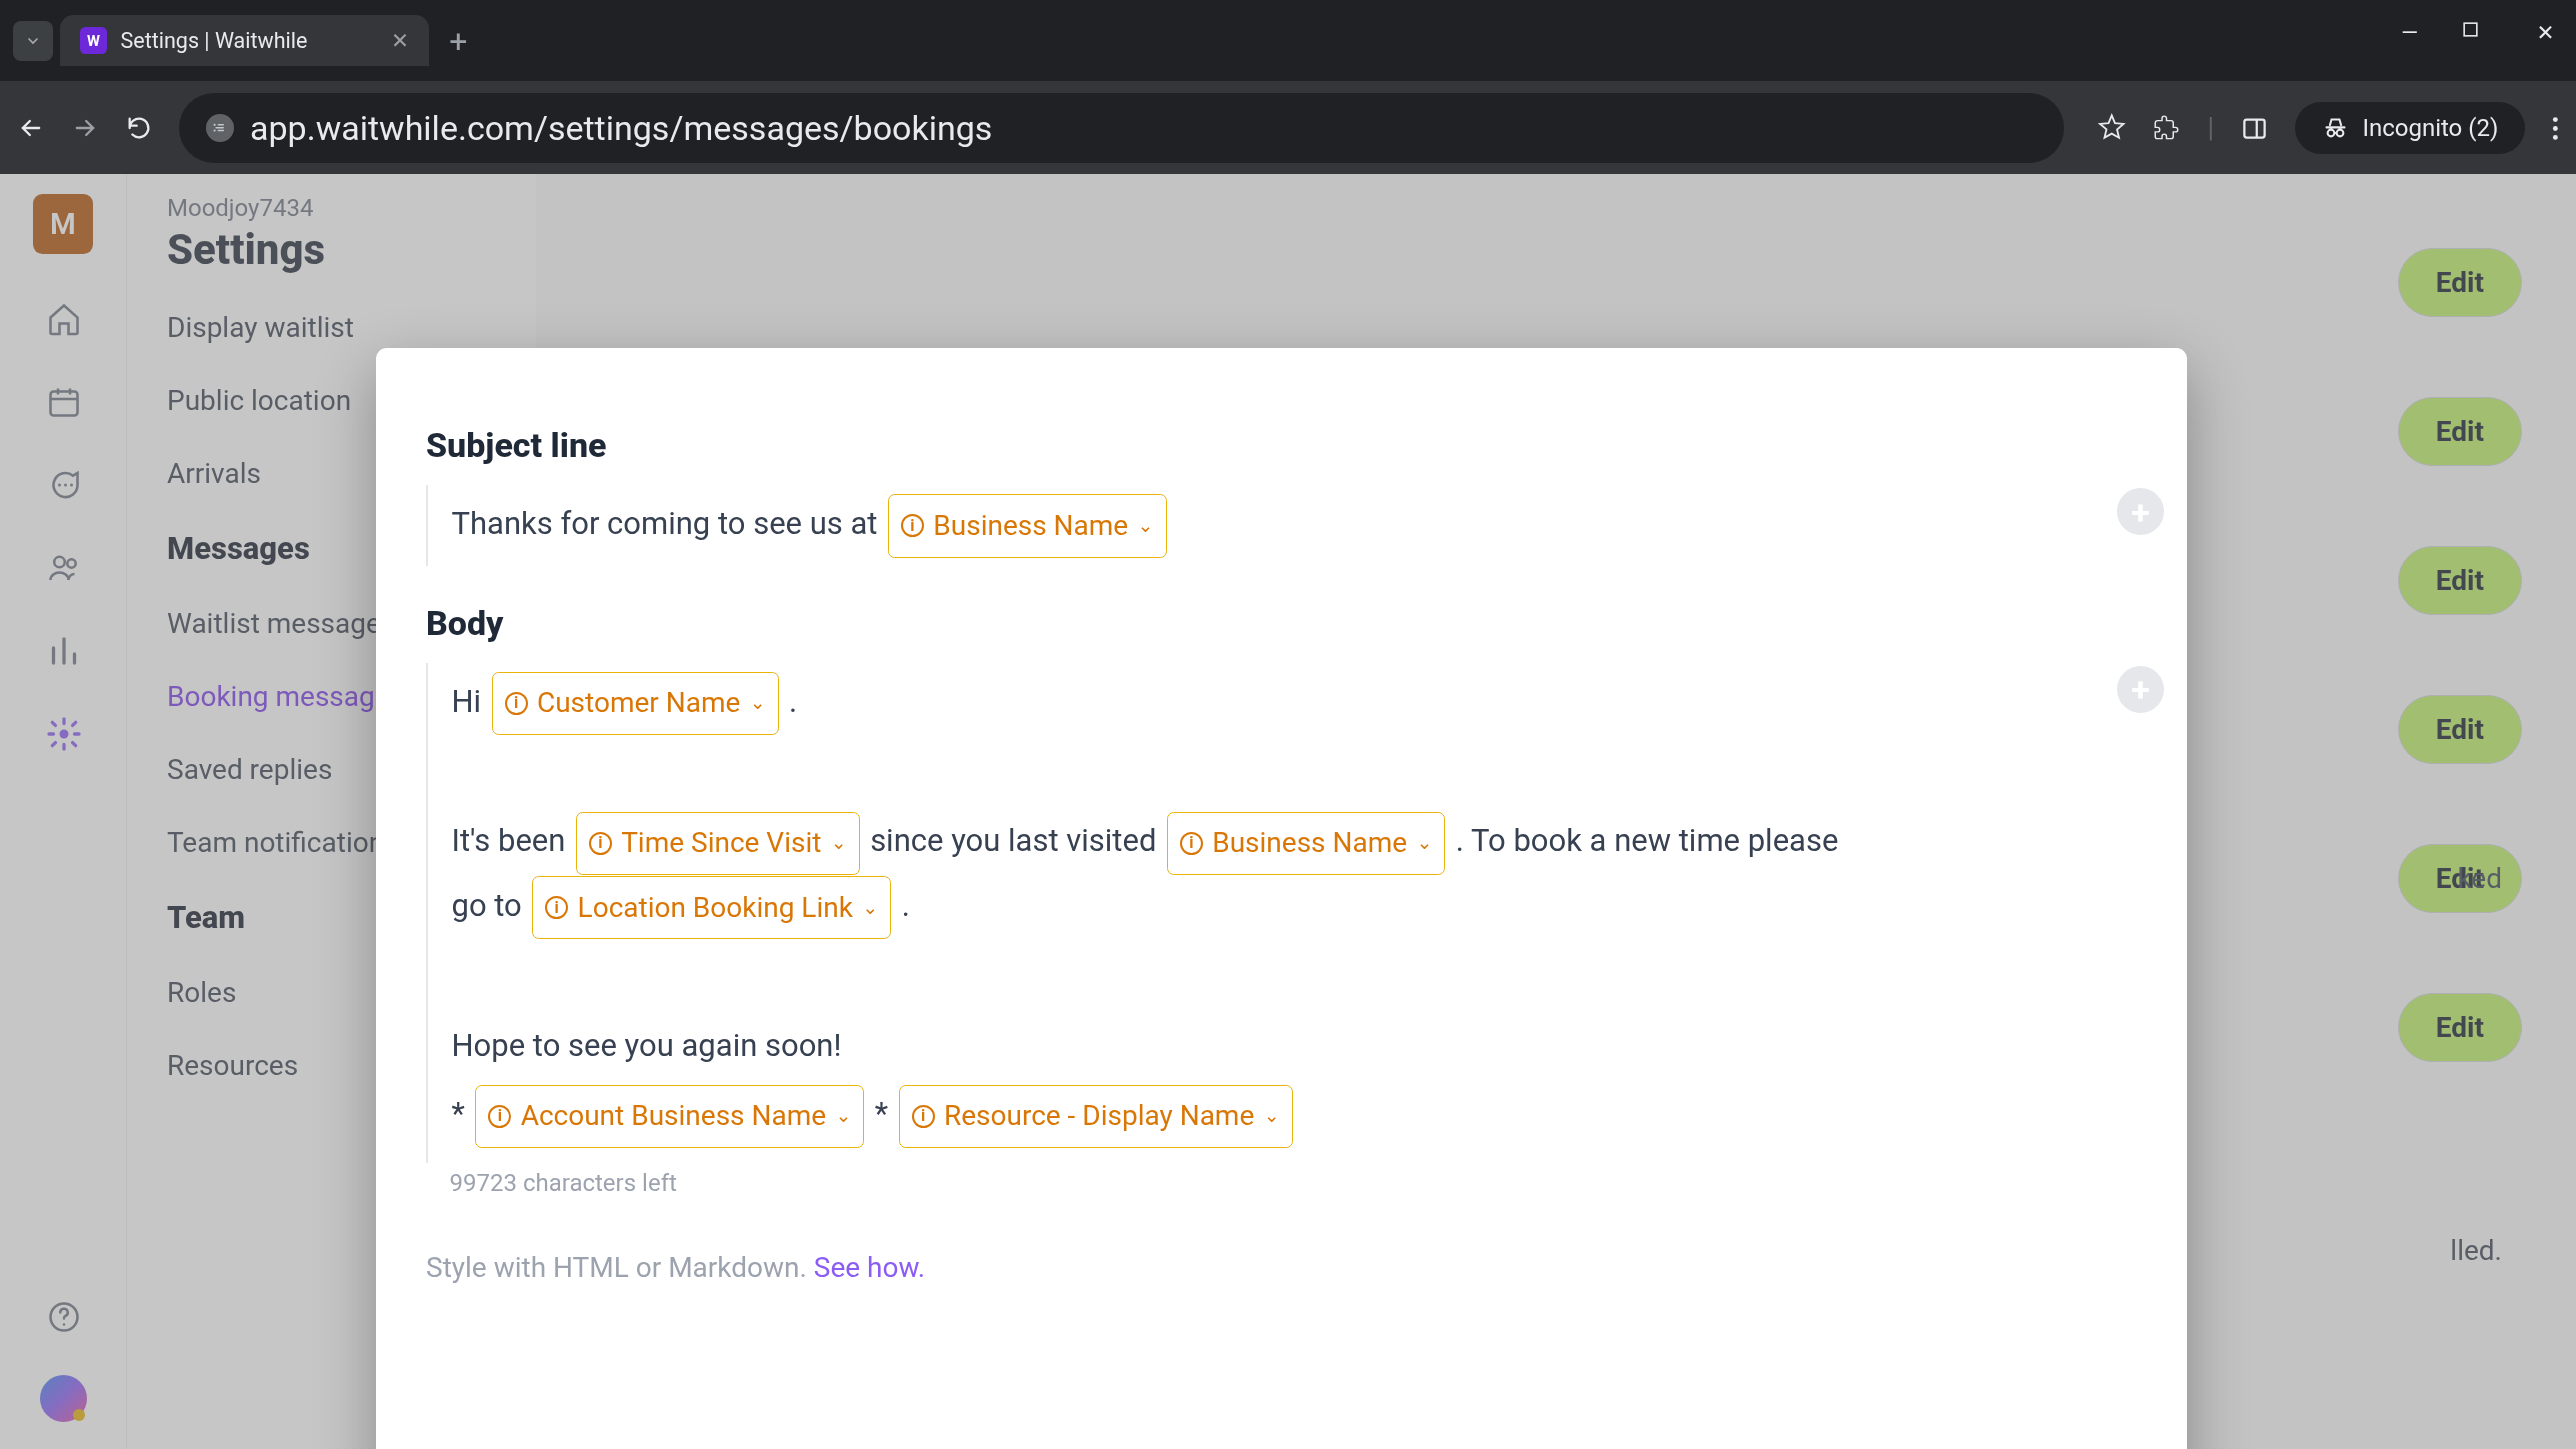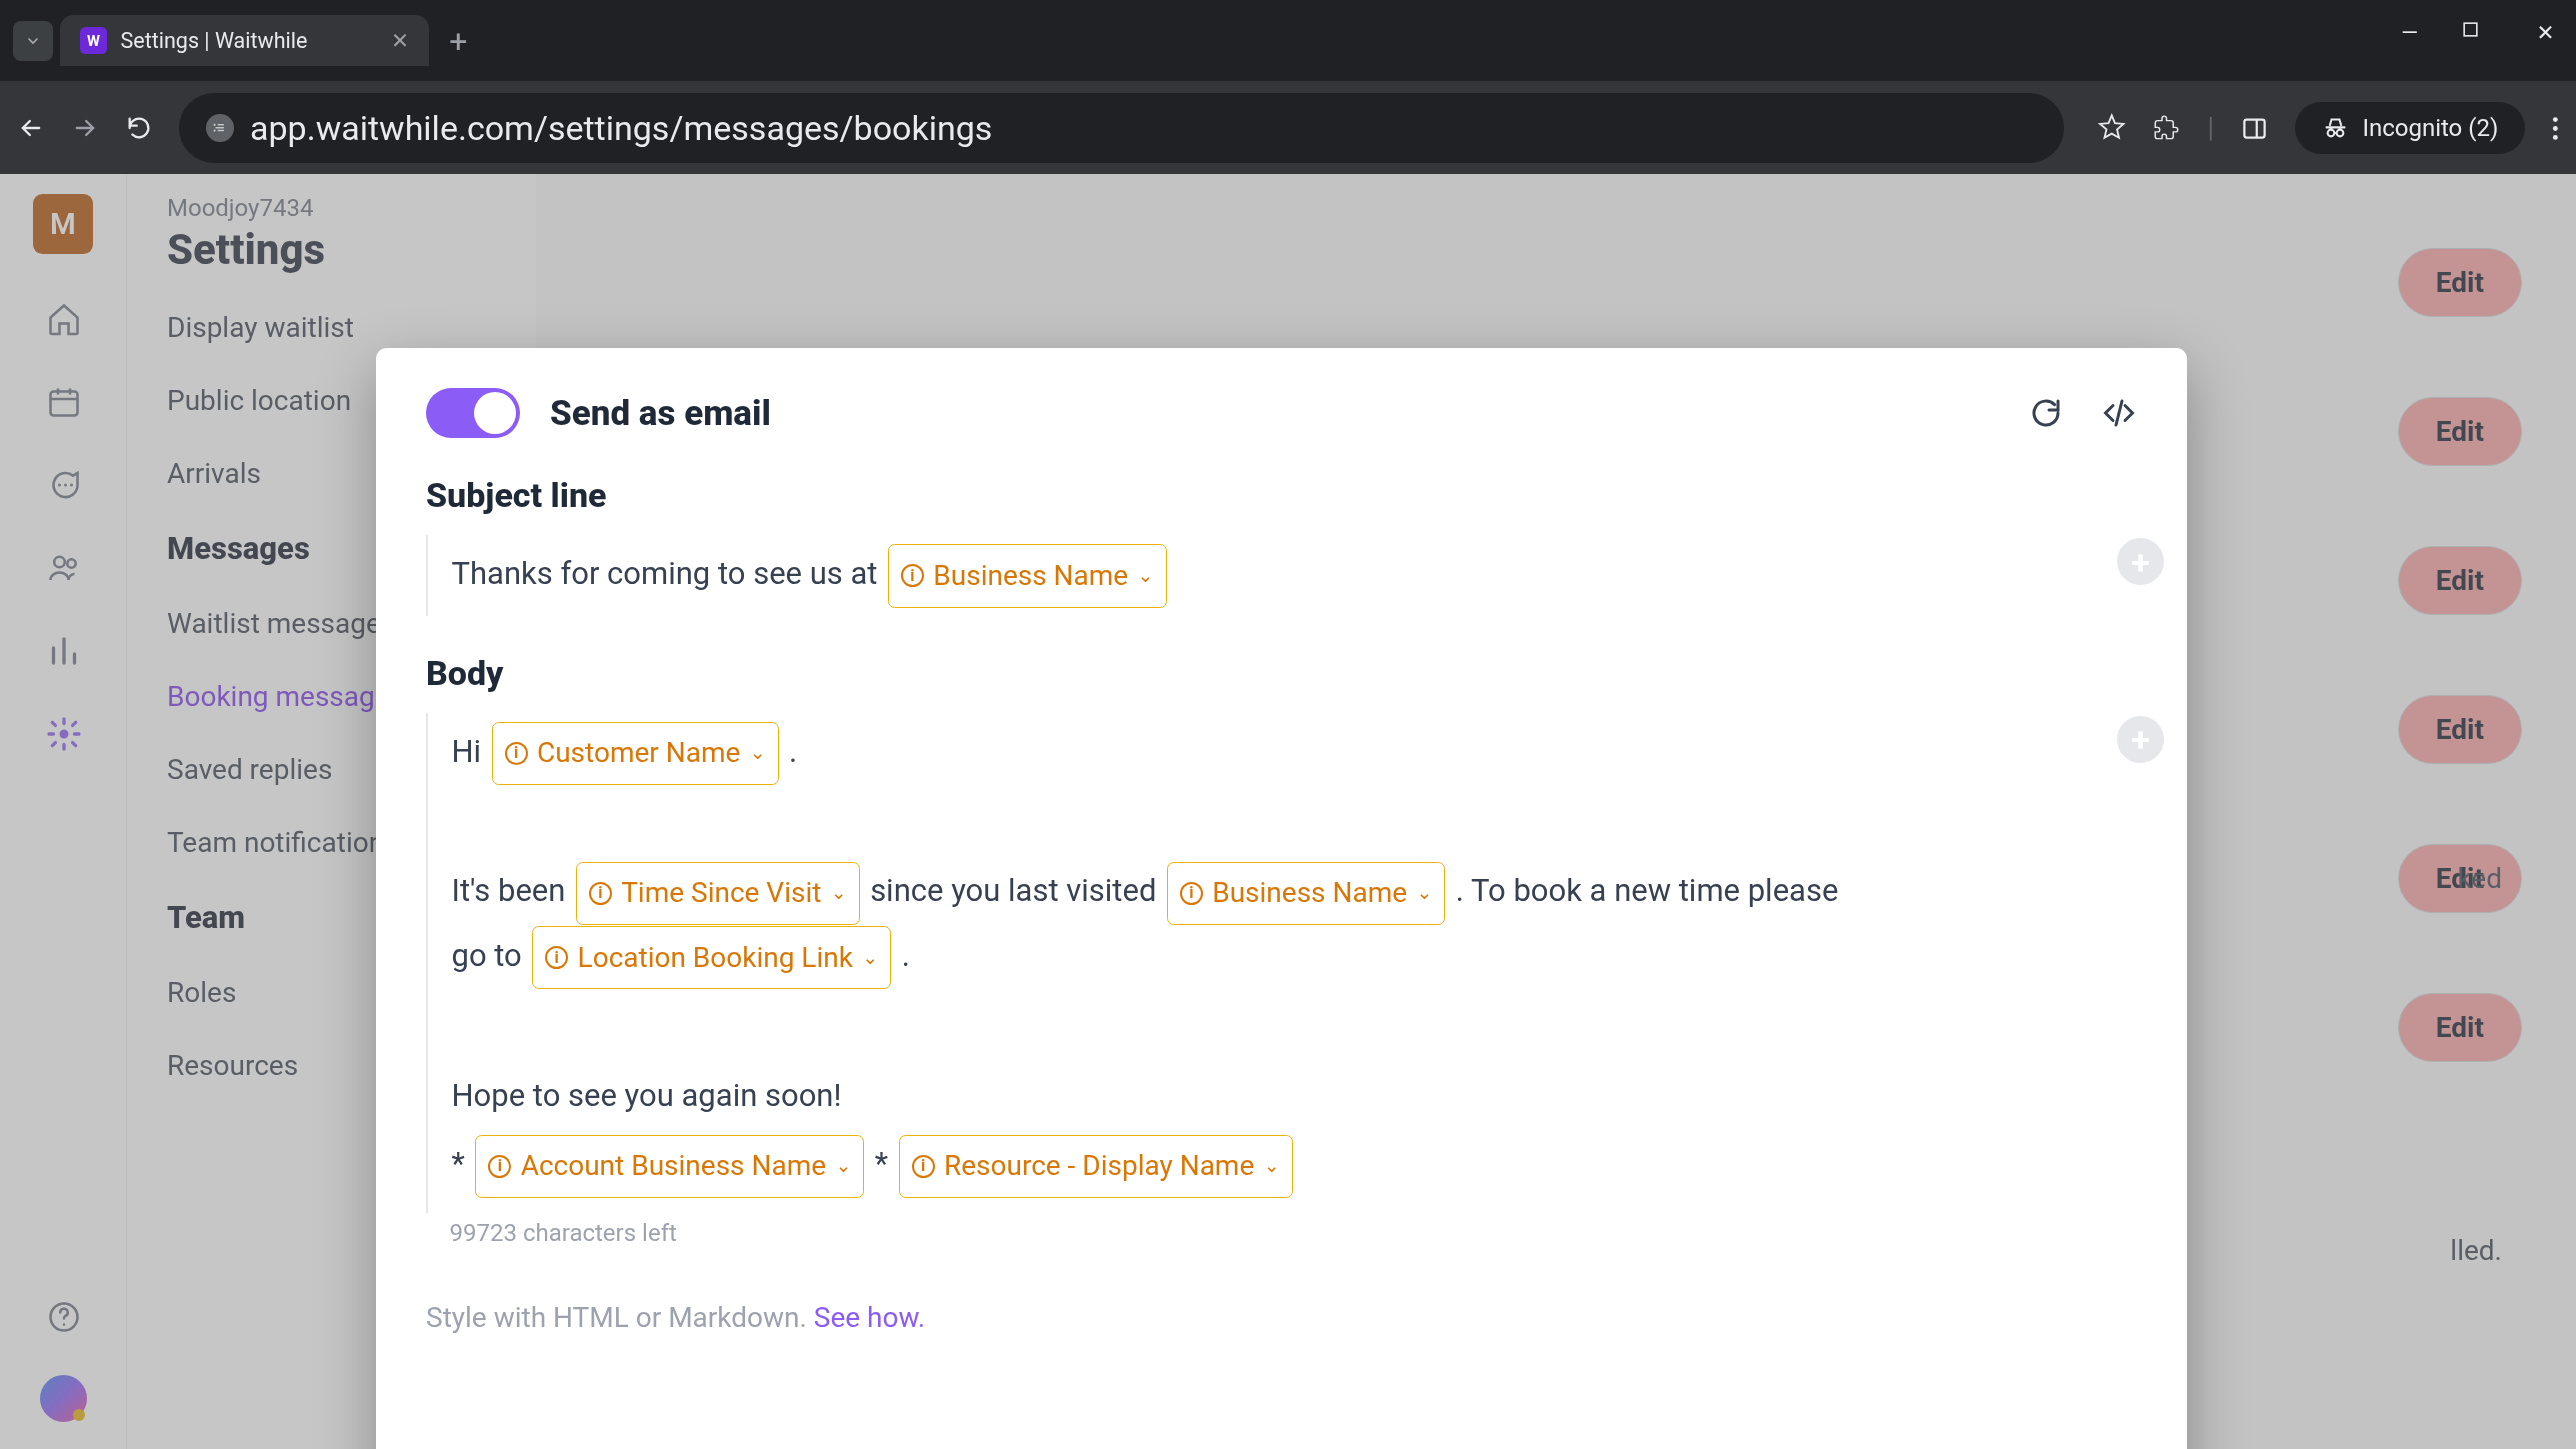--- a/index.html
+++ b/index.html
@@ -40,21 +40,21 @@
 
     .settings-panel { width: 409px; padding: 20px 0 0 40px; background: #fff; }
     .org-name { color: #6b7280; font-size: 24px; }
     .settings-title { font-size: 42px; font-weight: 800; color: #1f2937; margin: 3.4px 0 17px; }
     .setting-item { font-size: 28px; color: #374151; padding: 20px 0; }
     .setting-item.section { font-weight: 800; font-size: 31px; color: #111827; }
     .setting-item.active { color: #7c3aed; }
 
     .main-content { flex: 1; padding: 34px 54px; background: #fafafa; }
     .content-row { display:flex; justify-content: flex-end; padding: 40px 0; }
-    .edit-btn { border: 1.3px solid #d1d5db; border-radius: 40px; padding: 17px 37px; font-size: 28px; font-weight: 700; color: #111827; background:#fca5a5; }
+    .edit-btn { border: 1.3px solid #d1d5db; border-radius: 40px; padding: 17px 37px; font-size: 28px; font-weight: 700; color: #111827; background:#bef264; }
 
     
     .modal { position: absolute; left: 376px; top: 174px; width: 1811px; height: 1221px; background: #fff; z-index: 10; border-radius: 10.7px; padding: 40px 50px; box-shadow: 0 20px 60px rgba(0,0,0,0.3); display:flex; flex-direction:column;}
     .modal-head { display:flex; align-items:center; }
     .toggle { width: 94px; height: 50px; background: #8b5cf6; border-radius: 47px; position:relative; margin-right: 30px; }
     .toggle-knob { position:absolute; right: 4px; top: 4px; width: 42px; height: 42px; background:#fff; border-radius:50%; }
     .toggle-label { font-size: 35px; font-weight: 800; color:#1f2937; }
     .modal-head-actions { margin-left:auto; display:flex; gap: 37px; color: #374151; font-size: 34px; }
 
     .section-label { font-size: 34px; font-weight: 800; color: #1f2937; margin-top: 37px; }
@@ -257,38 +257,20 @@
       </div>
   </div>
 
   <div class="bg-text" style="top:688px; right:74px;">ked</div>
   <div class="bg-text" style="top:1060px; right:74px;">lled.</div>
   <div class="bg-text" style="top:1228px; left:1241px; right:74px;">SMS and Email sent automatically when customer is marked as</div>
 
   <div class="overlay"></div>
 
   <div class="modal">
-    <div class="modal-head">
-      <div class="toggle">
-          <div class="toggle-knob"></div>
-        </div>
-      <div class="toggle-label">Send as email</div>
-      <div class="modal-head-actions">
-        <span>
-            <svg width="36" height="36" viewBox="0 0 24 24">
-              <path d="M20 12a8 8 0 1 1-2.3-5.6M20 4v6h-6" stroke="#374151" stroke-width="2" fill="none" stroke-linecap="round"></path>
-            </svg>
-          </span>
-        <span>
-            <svg width="36" height="36" viewBox="0 0 24 24">
-              <path d="M8 7l-5 5 5 5M16 7l5 5-5 5M14 4l-4 16" stroke="#374151" stroke-width="2" fill="none" stroke-linecap="round"></path>
-            </svg>
-          </span>
-      </div>
-    </div>
 
     <div class="section-label">Subject line</div>
     <div class="editor-row">
       <div class="editor-content">
         <span>Thanks for coming to see us at</span>
         <span class="var-chip">
             <span class="info">i</span>
             <span>Business Name</span>
             <span class="chev">⌄</span>
           </span>

